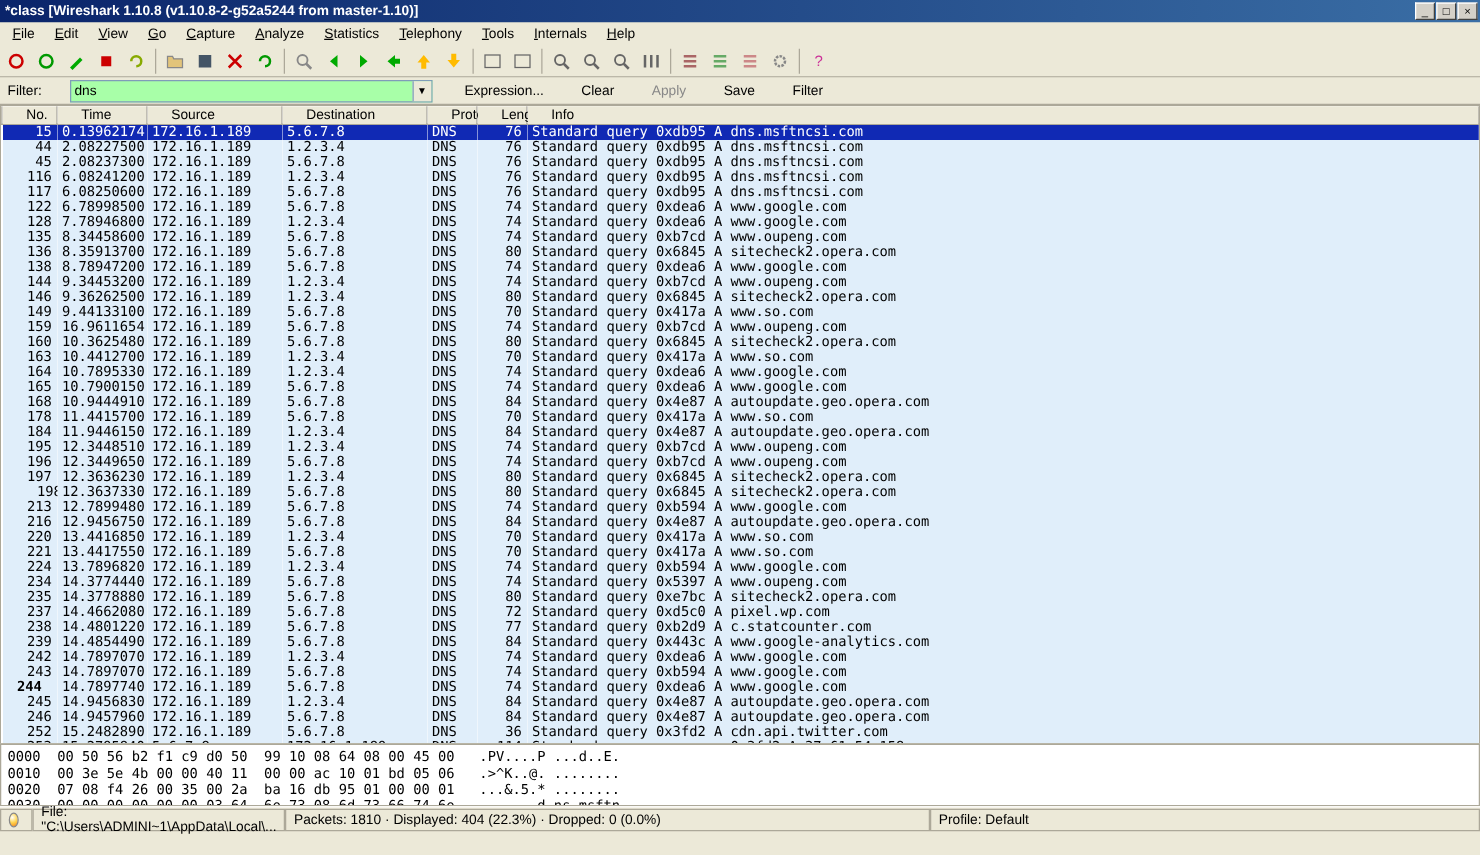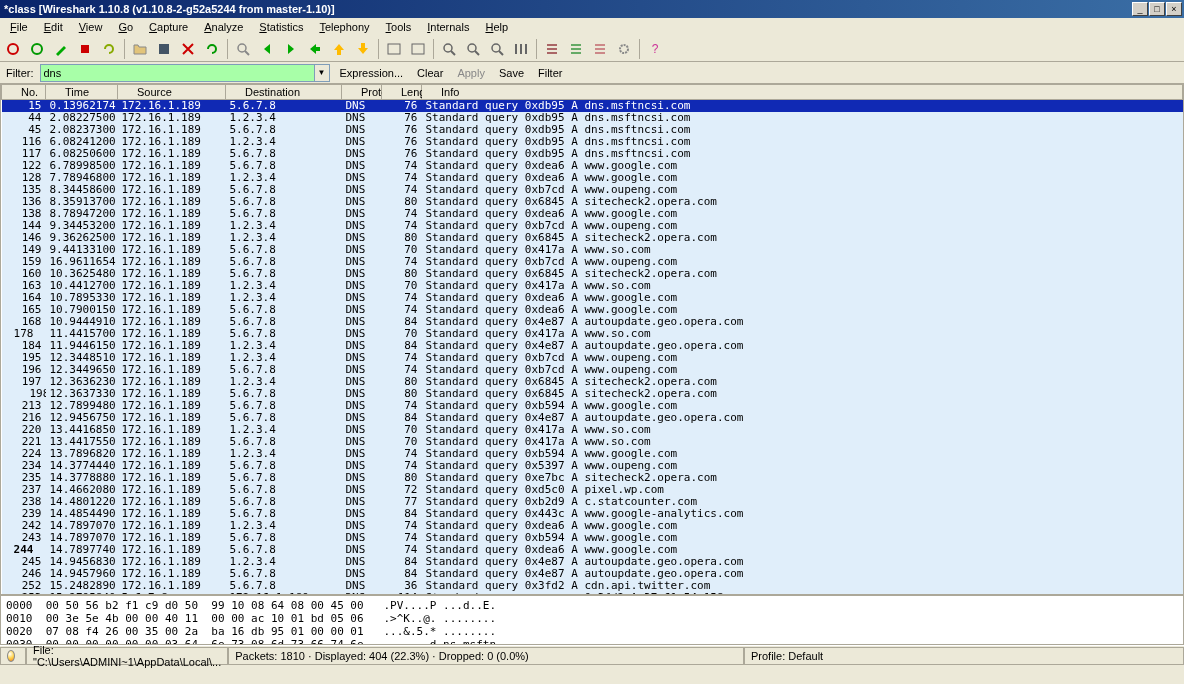--- a/index.html
+++ b/index.html
@@ -6,21 +6,21 @@
 body { font-family: "MS Sans Serif", Tahoma, sans-serif; font-size: 11px; background: #ece9d8; overflow: hidden; width: 1184px; height: 684px; }
 .titlebar { background: linear-gradient(to right, #0a246a, #3a6ea5); color: #fff; height: 18px; display: flex; align-items: center; justify-content: space-between; padding: 0 2px 0 4px; font-size: 11px; }
 .titlebar-text { font-weight: bold; }
 .titlebar-controls { display: flex; gap: 1px; }
 .titlebar-btn { width: 16px; height: 14px; background: #d4d0c8; border: 1px solid #fff; border-right-color: #404040; border-bottom-color: #404040; font-size: 9px; line-height: 12px; text-align: center; color: #000; cursor: default; }
 .menubar { background: #ece9d8; height: 18px; display: flex; align-items: center; padding: 0 2px; font-size: 11px; }
 .menu-item { padding: 1px 8px; cursor: default; }
 .toolbar { background: #ece9d8; height: 26px; display: flex; align-items: center; padding: 2px; border-bottom: 1px solid #aca899; gap: 2px; }
 .tool-btn { width: 22px; height: 22px; border: 1px solid transparent; display: flex; align-items: center; justify-content: center; cursor: default; }
 .tool-sep { width: 1px; height: 20px; background: #aca899; margin: 0 2px; }
-.filterbar { background: #ece9d8; height: 22px; display: flex; align-items: center; padding: 2px 6px; gap: 6px; border-bottom: 1px solid #aca899; }
+.filterbar { background: #ece9d8; height: 22px; display: flex; align-items: center; padding: 2px 6px; gap: 22px; border-bottom: 1px solid #aca899; }
 .filter-input-wrap { position: relative; flex: 0 0 290px; }
 .filter-input { width: 100%; height: 18px; background: #a8ffa8; border: 1px solid #7f9db9; padding: 0 14px 0 3px; font-family: Tahoma, sans-serif; font-size: 11px; }
 .filter-dd { position: absolute; right: 1px; top: 1px; width: 15px; height: 16px; background: #ece9d8; border-left: 1px solid #7f9db9; display: flex; align-items: center; justify-content: center; font-size: 8px; }
 .filter-act { font-size: 11px; cursor: default; padding: 0 4px; }
 .filter-act.disabled { color: #888; }
 .packet-list { height: 511px; overflow: auto; background: #fff; border: 1px solid #aca899; position: relative; }
 table.packets { width: 100%; border-collapse: collapse; font-family: "Lucida Console", Consolas, monospace; font-size: 11px; table-layout: fixed; }
 table.packets thead th { background: #ece9d8; border: 1px solid #aca899; border-top: none; font-weight: normal; text-align: left; padding: 1px 19px; position: sticky; top: 0; height: 14px; font-family: Tahoma, sans-serif; }
 table.packets td { padding: 0 4px; white-space: nowrap; overflow: hidden; height: 12px; line-height: 12px; }
 table.packets tbody tr { background: #e0eefa; }
@@ -415,21 +415,21 @@
         <tr>
           <td style="text-align: right;">168</td>
           <td>10.9444910</td>
           <td>172.16.1.189</td>
           <td>5.6.7.8</td>
           <td>DNS</td>
           <td style="text-align: right;">84</td>
           <td>Standard query 0x4e87  A autoupdate.geo.opera.com</td>
         </tr>
         <tr>
-          <td style="text-align: center; margin-top: 17px;">178</td>
+          <td style="text-align: right; margin-top: 17px;">178</td>
           <td>11.4415700</td>
           <td>172.16.1.189</td>
           <td>5.6.7.8</td>
           <td>DNS</td>
           <td style="text-align: right;">70</td>
           <td>Standard query 0x417a  A www.so.com</td>
         </tr>
         <tr>
           <td style="text-align: right;">184</td>
           <td>11.9446150</td>

